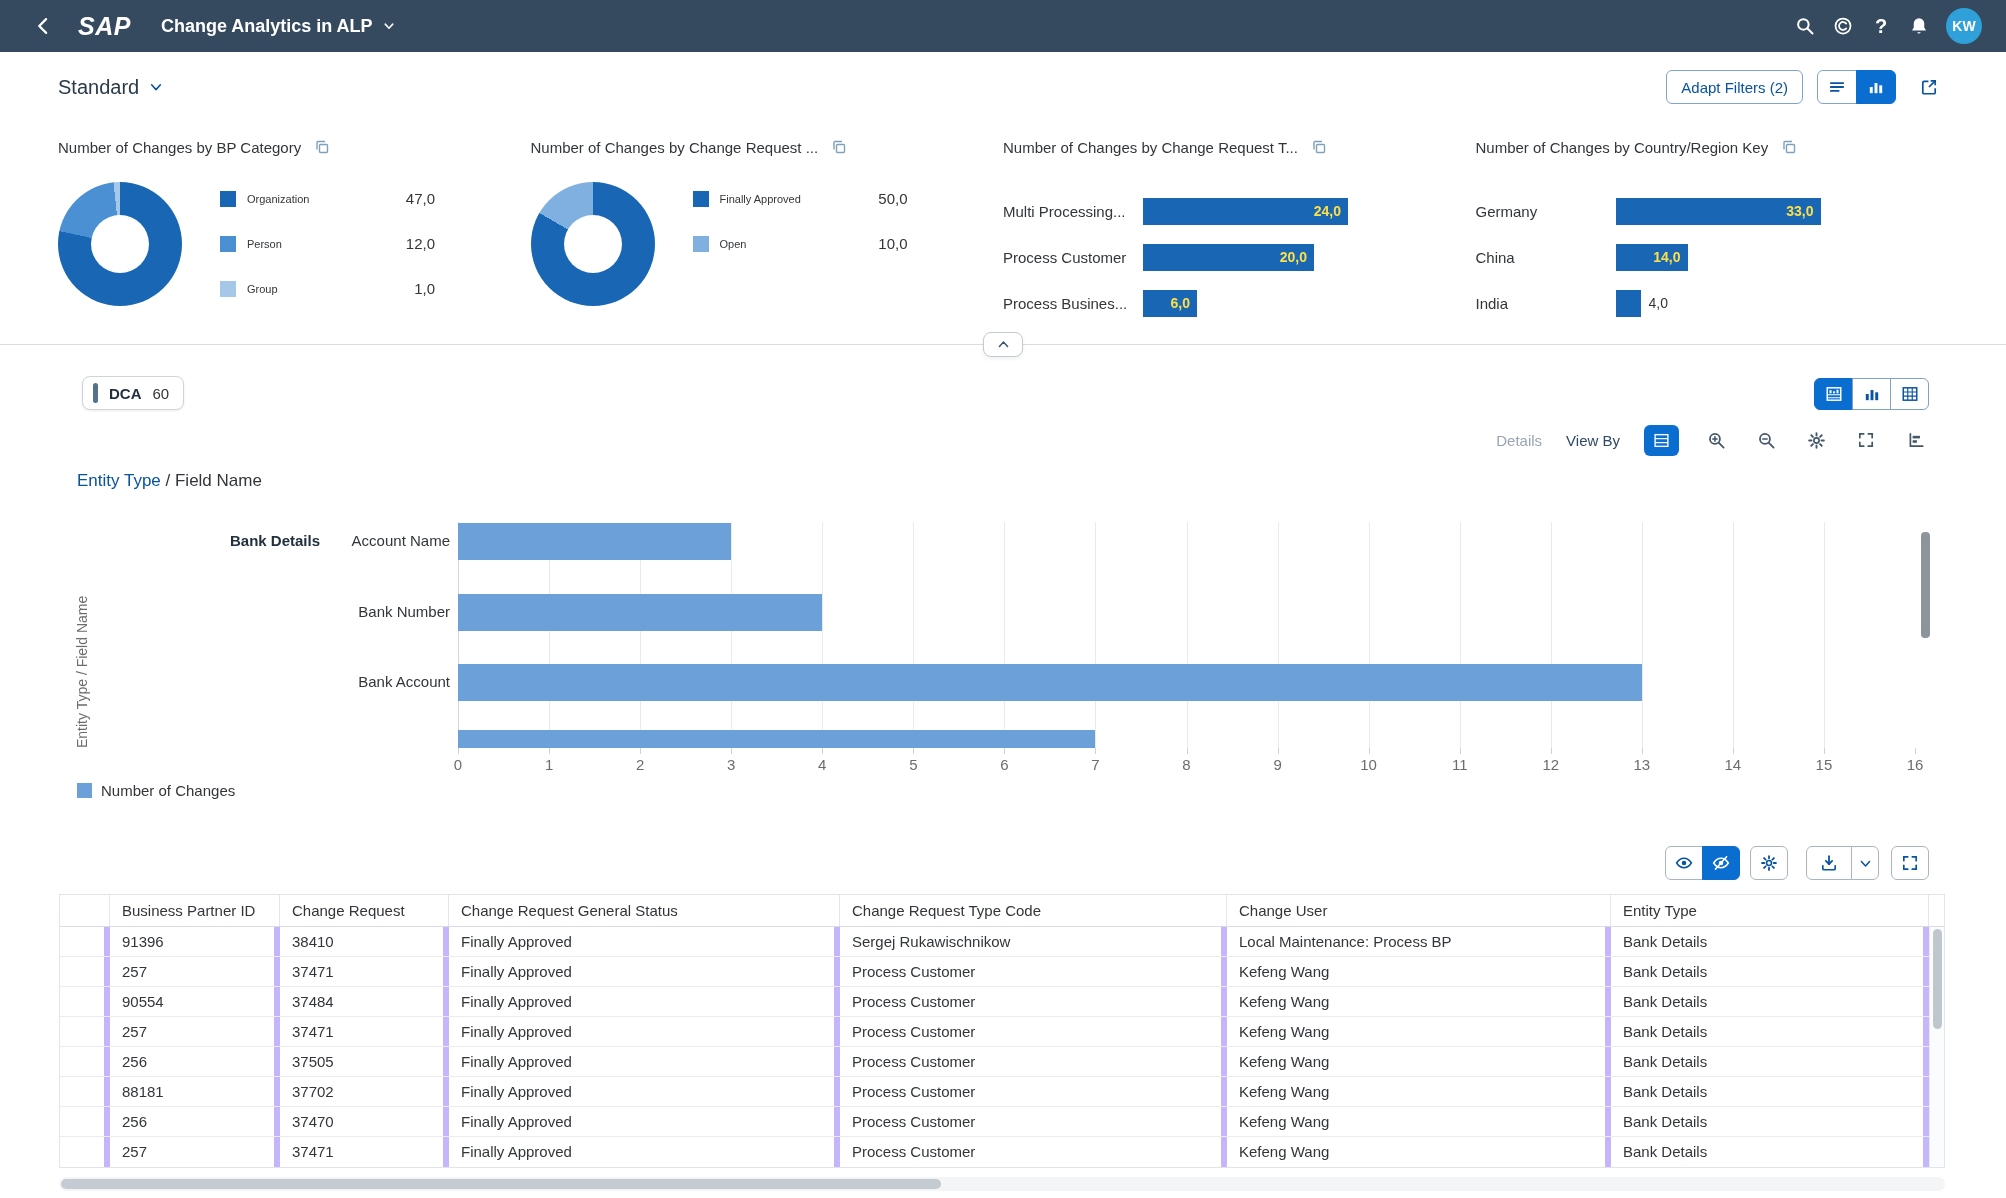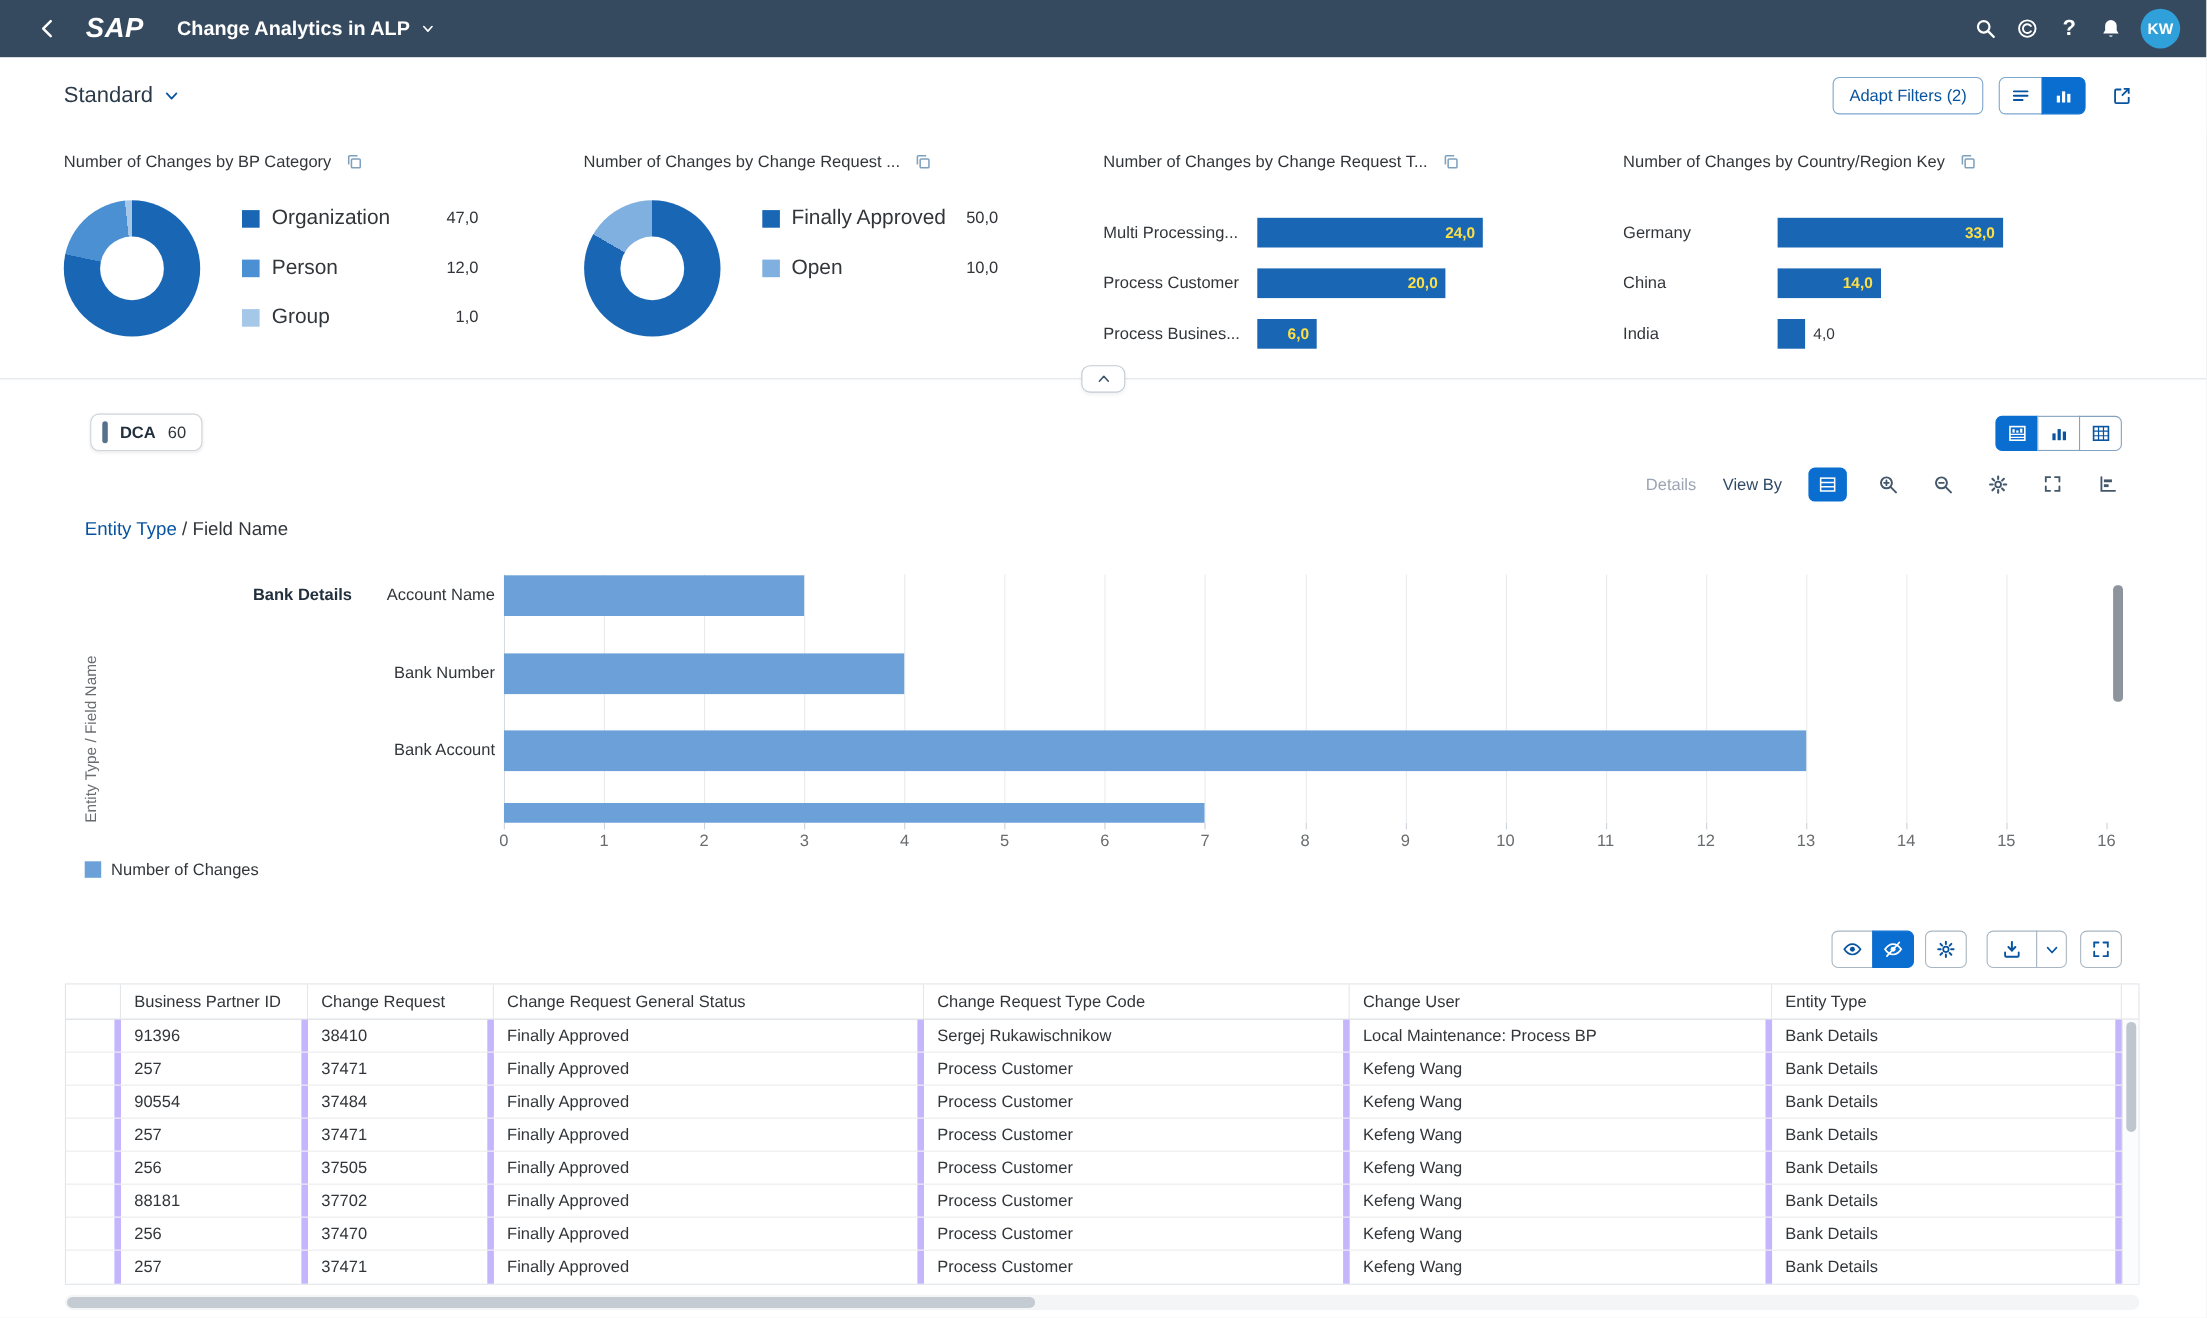--- a/index.html
+++ b/index.html
@@ -42,21 +42,21 @@
   .card-head{display:flex;align-items:center;gap:10px}
   .card-title{font-size:15px;color:#32363a;white-space:nowrap;overflow:hidden;text-overflow:ellipsis;max-width:345px}
   .copy-btn{color:#7fa0bd;width:22px;height:22px;display:flex;align-items:center;justify-content:center;flex:none}
   .card-body{display:flex;margin-top:16px}
   .donut{position:relative;width:124px;height:124px;border-radius:50%;margin-top:8px;flex:none}
   .donut-hole{position:absolute;left:50%;top:50%;width:58px;height:58px;margin:-29px 0 0 -29px;
               border-radius:50%;background:#fff}
   .legend{margin-left:38px;width:215px;margin-top:2px}
   .legend-row{display:flex;align-items:center;height:45px}
   .legend-sq{width:16px;height:16px;margin-right:11px;flex:none}
-  .legend-label{font-size:19px;flex:1}
+  .legend-label{font-size:11px;flex:1}
   .legend-val{font-size:15px}
   .microbars{margin-top:14px;width:100%}
   .mb-row{display:flex;align-items:center;height:46px}
   .mb-label{width:140px;font-size:15px;white-space:nowrap;overflow:hidden;flex:none}
   .mb-track{position:relative;height:27px;width:205px;flex:none}
   .mb-bar{position:absolute;left:0;top:0;height:27px;background:#1866b4;display:flex;align-items:center;
           justify-content:flex-end;padding-right:7px}
   .mb-val{color:#fde047;font-size:14px;font-weight:bold}
   .mb-val-out{position:absolute;top:50%;transform:translateY(-50%);font-size:14px;color:#32363a}
 
@@ -330,21 +330,21 @@
               <span class="mb-label">Germany</span>
               <div class="mb-track">
                 <div class="mb-bar" style="width: 205px;">
                   <span class="mb-val">33,0</span>
                 </div>
               </div>
             </div>
             <div class="mb-row">
               <span class="mb-label">China</span>
               <div class="mb-track">
-                <div class="mb-bar" style="width: 94px;">
+                <div class="mb-bar" style="width: 72px;">
                   <span class="mb-val">14,0</span>
                 </div>
               </div>
             </div>
             <div class="mb-row">
               <span class="mb-label">India</span>
               <div class="mb-track">
                 <div class="mb-bar" style="width: 25px;"></div>
                 <span class="mb-val-out" style="left: 33px;">4,0</span>
               </div>

